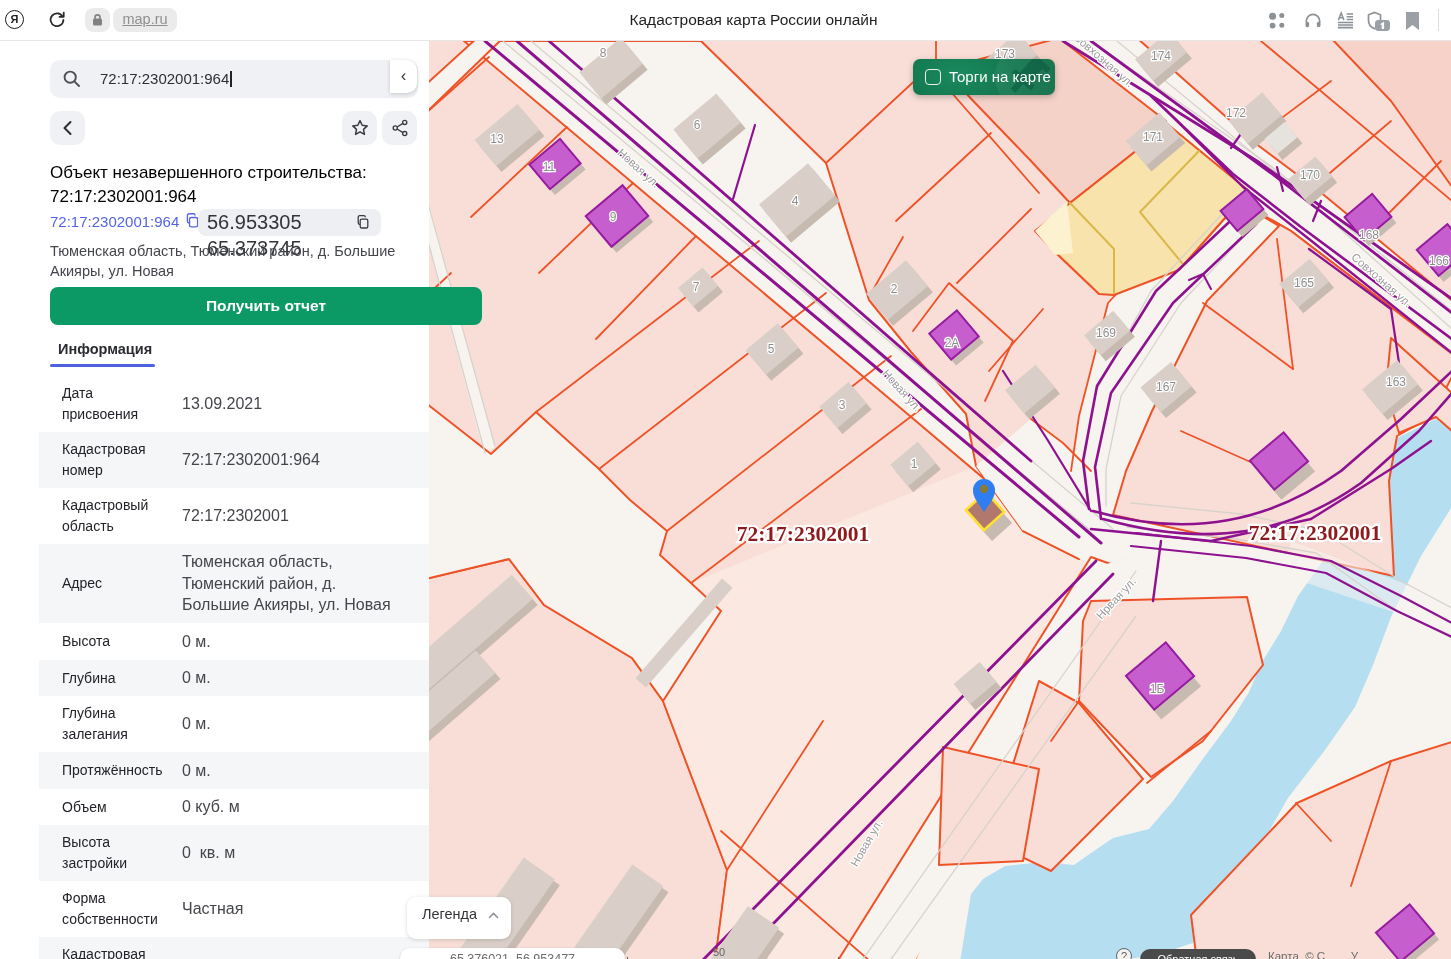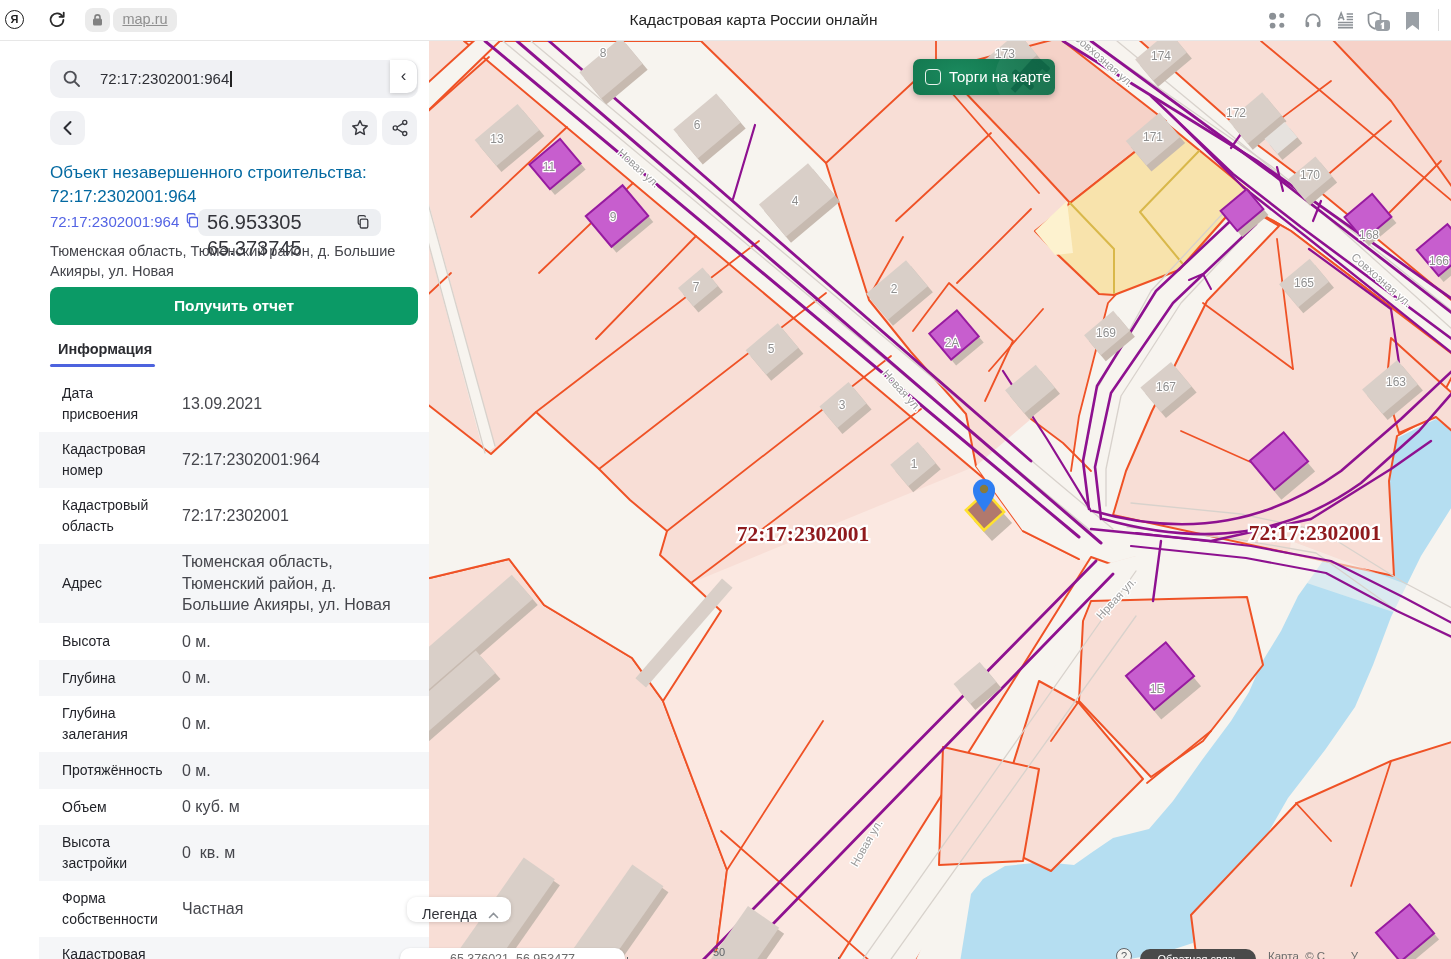--- a/index.html
+++ b/index.html
@@ -18,42 +18,42 @@
   
   #sidebar { position:absolute; left:0; top:41px; width:390px; height:918px; background:#fff; z-index:40;margin-left:39px; }
   #searchbox { position:absolute; left:11px; top:19px; width:368px; height:38px; background:#f0f1f4; border-radius:10px; }
   #searchtext { position:absolute; left:50px; top:10px; font-size:15px; color:#2e2f35; }
   #caret { display:inline-block; width:1.4px; height:16px; background:#222; vertical-align:-3px; margin-left:1px; }
   .sqbtn { position:absolute; width:35px; height:34px; background:#f0f1f4; border-radius:10px; }
   #backbtn  { left:11px; top:70px; }
   #starbtn  { left:303px; top:70px; }
   #sharebtn { left:343px; top:70px; }
   .sqbtn svg { position:absolute; left:50%; top:50%; transform:translate(-50%,-50%); }
-  #objhead { position:absolute; left:11px; top:120px; font-size:17px; color:#0369a1; line-height:24px; }
+  #objhead { position:absolute; left:11px; top:120px; font-size:17px; color:#000000; line-height:24px; }
   #chiprow { position:absolute; left:11px; top:168px; height:27px; }
   #linkchip { position:absolute; left:0; top:4px; font-size:15px; color:#5464e4; white-space:nowrap; }
   #copy1 { position:absolute; left:134px; top:3px; }
   #graychip { position:absolute; left:148px; top:0; width:183px; height:27px; background:#edeff2; border-radius:8px; font-size:20px; color:#33343a; line-height:26px; padding-left:9px; }
   #addr { position:absolute; left:11px; top:200px; width:350px; font-size:14.5px; color:#45464c; line-height:20px; }
-  #reportbtn { position:absolute; left:11px; top:246px; width:368px; height:38px; background:#0b9a66; border-radius:8px; color:#fff; font-size:15.5px; font-weight:bold; text-align:center; line-height:38px; }
+  #reportbtn { position:absolute; left:11px; top:246px; width:432px; height:38px; background:#0b9a66; border-radius:8px; color:#fff; font-size:15.5px; font-weight:bold; text-align:center; line-height:38px; }
   #tabrow { position:absolute; left:0; top:295px; width:390px; }
   #tabname { position:absolute; left:19px; top:5px; font-size:14.5px; font-weight:bold; color:#2b2c31; }
   #tabline { position:absolute; left:11px; top:28px; width:105px; height:3px; background:#4d63de; border-radius:2px; }
   #tbl { position:absolute; left:0; top:0; width:390px; }
   .row { position:absolute; left:0; width:390px; display:flex; align-items:center; }
   .row .lbl { position:absolute; left:23px; width:105px; font-size:14px; color:#222329; line-height:21px; }
   .row .val { position:absolute; left:143px; width:225px; font-size:16px; color:#45464c; line-height:21.5px; }
   .gray { background:#f5f6f8; }
   
   #map { position:absolute; left:390px; top:41px; width:1061px; height:918px; overflow:hidden; background:#f7f4ef; border-left:1px solid #e3e3e3; }
   #collapse { position:absolute; left:390px; top:60px; width:27px; height:33px; background:#fff; border-radius:0 10px 10px 0; box-shadow:0 1px 4px rgba(0,0,0,.18); z-index:45; color:#33343a; font-size:17px; text-align:center; line-height:31px; }
   #torgi { position:absolute; left:913px; top:59px; width:142px; height:36px; border-radius:7px; background:radial-gradient(130px 70px at 32% 42%, #1b8a5e 0%, #107049 60%, #0c6844 100%); box-shadow:0 2px 6px rgba(0,0,0,.25); z-index:45; overflow:hidden;text-decoration:underline; }
   #torgi .cb { position:absolute; left:12px; top:10px; width:16px; height:16px; border:1.6px solid #e8f2ec; border-radius:4px; }
   #torgi .tx { position:absolute; left:36px; top:9px; color:#fff; font-size:15px; }
-  #legend { position:absolute; left:407px; top:897px; width:104px; height:25px; background:#fff; border-radius:9px; box-shadow:0 1px 4px rgba(0,0,0,.15); z-index:45; font-size:14.5px; color:#33343a; line-height:35px; padding-left:15px; }
+  #legend { position:absolute; left:407px; top:897px; width:104px; height:42px; background:#fff; border-radius:9px; box-shadow:0 1px 4px rgba(0,0,0,.15); z-index:45; font-size:14.5px; color:#33343a; line-height:35px; padding-left:15px; }
   #legend .chev2 { position:absolute; right:12px; top:15px; }
   #coordchip { position:absolute; left:400px; top:948px; width:225px; height:20px; background:#fff; border-radius:10px; z-index:45; font-size:12.5px; color:#6b6b6b; text-align:center; line-height:22px; box-shadow:0 1px 3px rgba(0,0,0,.2); }
   #scalebar { position:absolute; left:627px; top:946px; width:212px; height:13px; z-index:45; color:#5f6368; font-size:11px; }
   #scalebar .l { position:absolute; left:0; bottom:-7px; width:212px; height:9px; border-left:1.5px solid #5f6368; border-right:1.5px solid #5f6368; }
   #scalebar .t { position:absolute; left:86px; top:0px; }
   #helpq { position:absolute; left:1116px; top:948px; width:16px; height:16px; border:1.4px solid #5f6368; border-radius:50%; z-index:45; color:#5f6368; font-size:11px; text-align:center; line-height:15px; background:#f5f3ef; }
   #darkpill { position:absolute; left:1140px; top:949px; width:116px; height:20px; background:#4a4a4a; border-radius:10px; z-index:45; color:#fff; font-size:11px; text-align:center; line-height:20px; }
   #attrib { position:absolute; left:1268px; top:950px; z-index:45; font-size:11.5px; color:#6b6b6b; }
 </style>
 </head>

